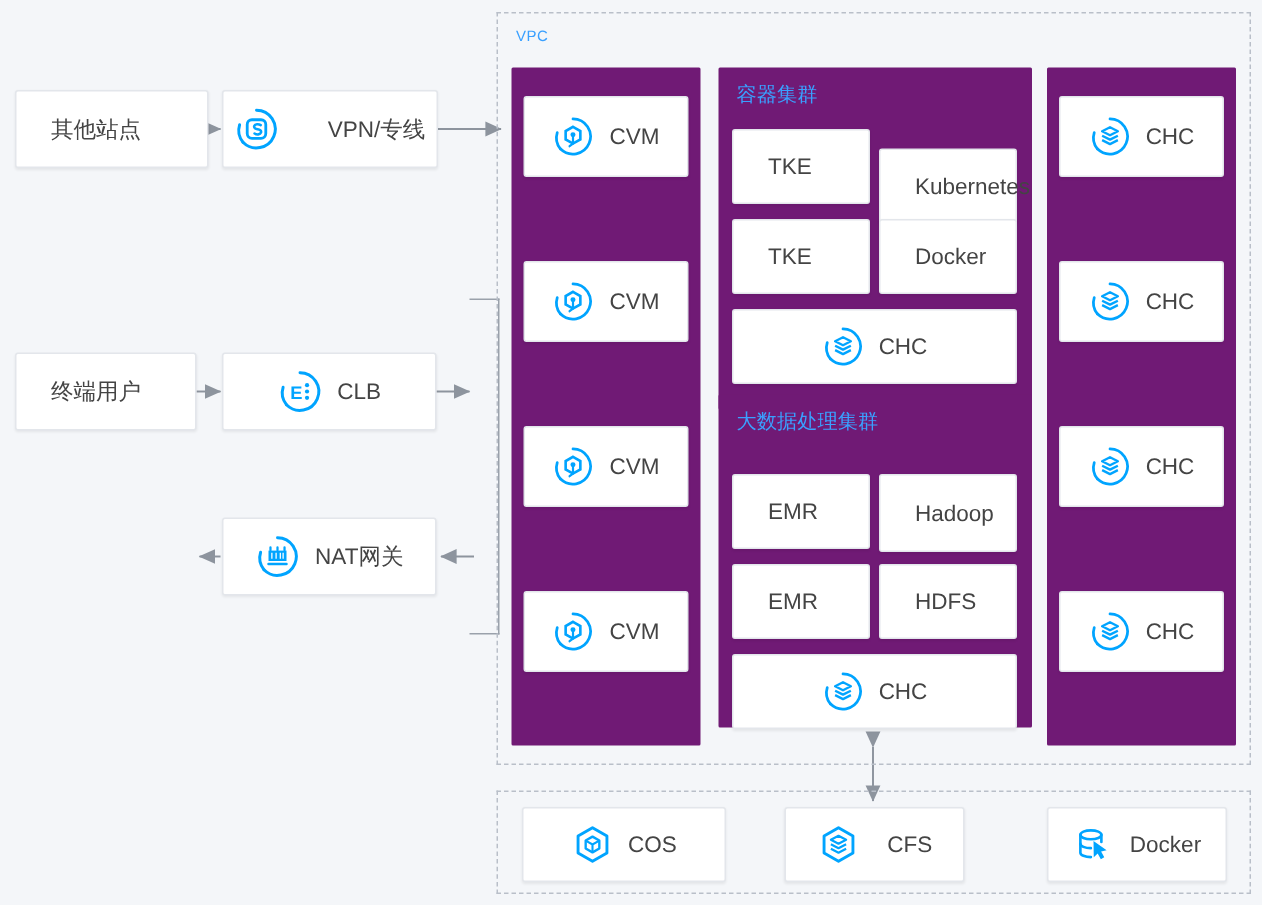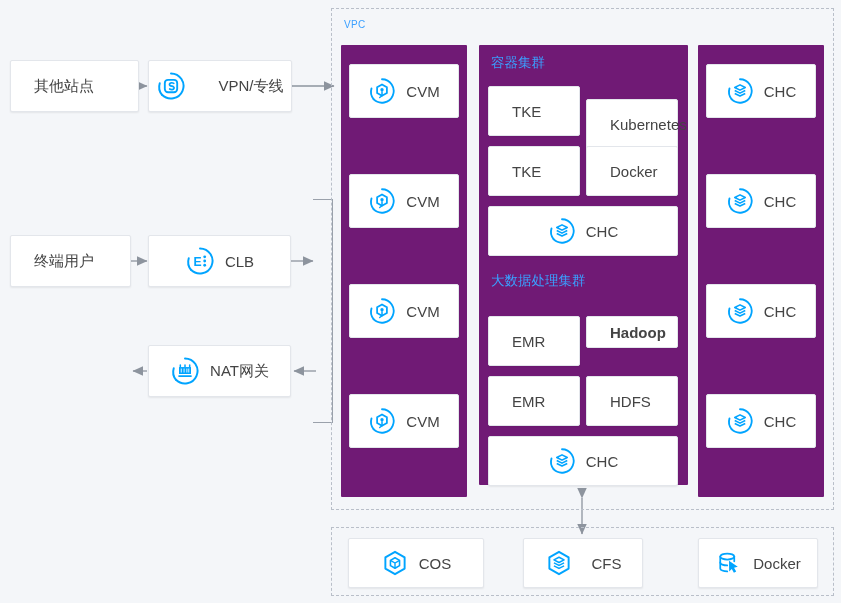--- a/index.html
+++ b/index.html
@@ -233,21 +233,21 @@
     <span class="lbl">CHC</span>
   </div>
 
   <div class="zone" style="left:479px;top:263px;width:209px;height:222px;">
     <span class="zone-title">大数据处理集群</span>
   </div>
 
   <div class="card plain" style="left:488px;top:316px;width:92px;height:50px;">
     <span class="lbl">EMR</span>
   </div>
-  <div class="card plain" style="left:586px;top:316px;width:92px;height:32px;font-weight:bold;">
+  <div class="card plain" style="left:586px;top:316px;width:92px;height:52px;">
     <span class="lbl">Hadoop</span>
   </div>
   <div class="card plain" style="left:488px;top:376px;width:92px;height:50px;">
     <span class="lbl">EMR</span>
   </div>
   <div class="card plain" style="left:586px;top:376px;width:92px;height:50px;">
     <span class="lbl">HDFS</span>
   </div>
   <div class="card" style="left:488px;top:436px;width:190px;height:50px;">
     <span>

